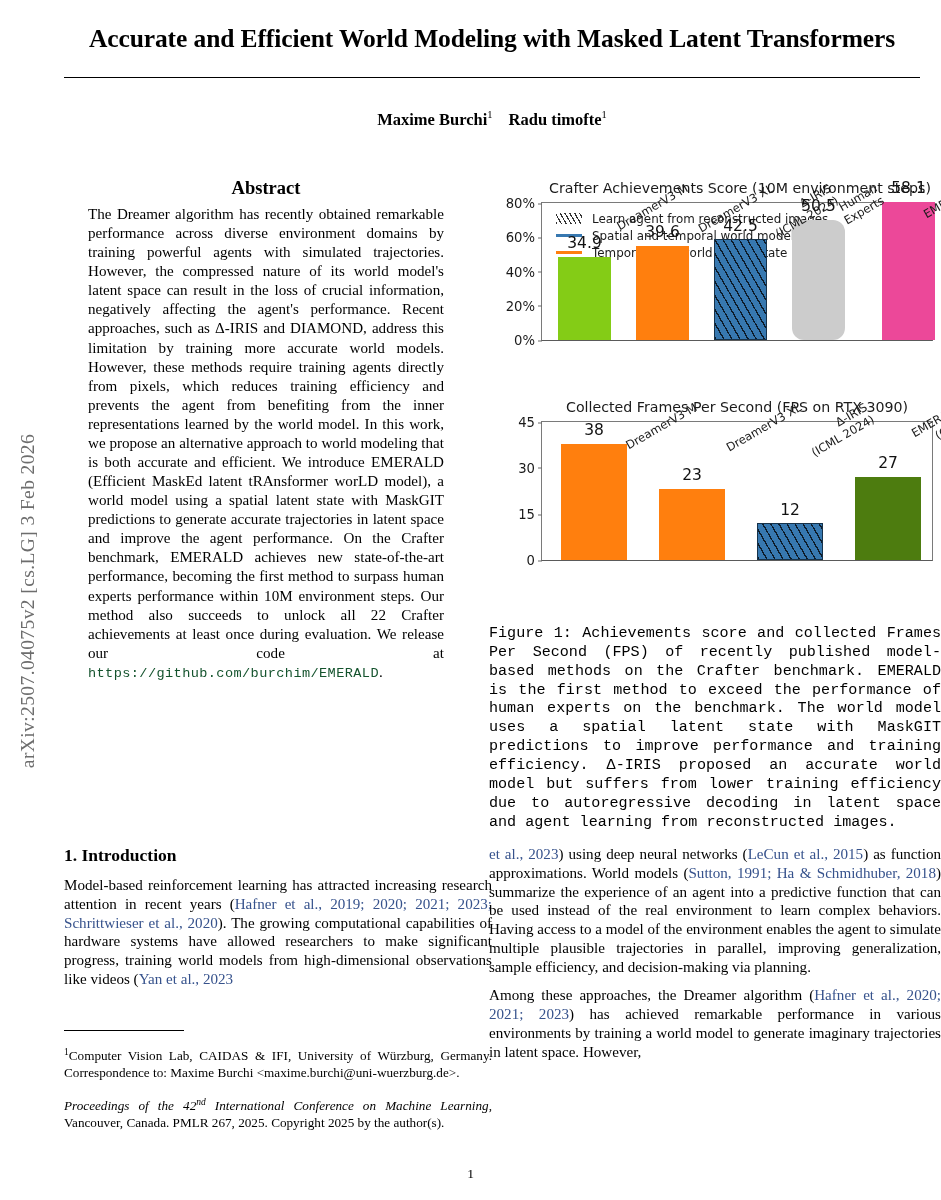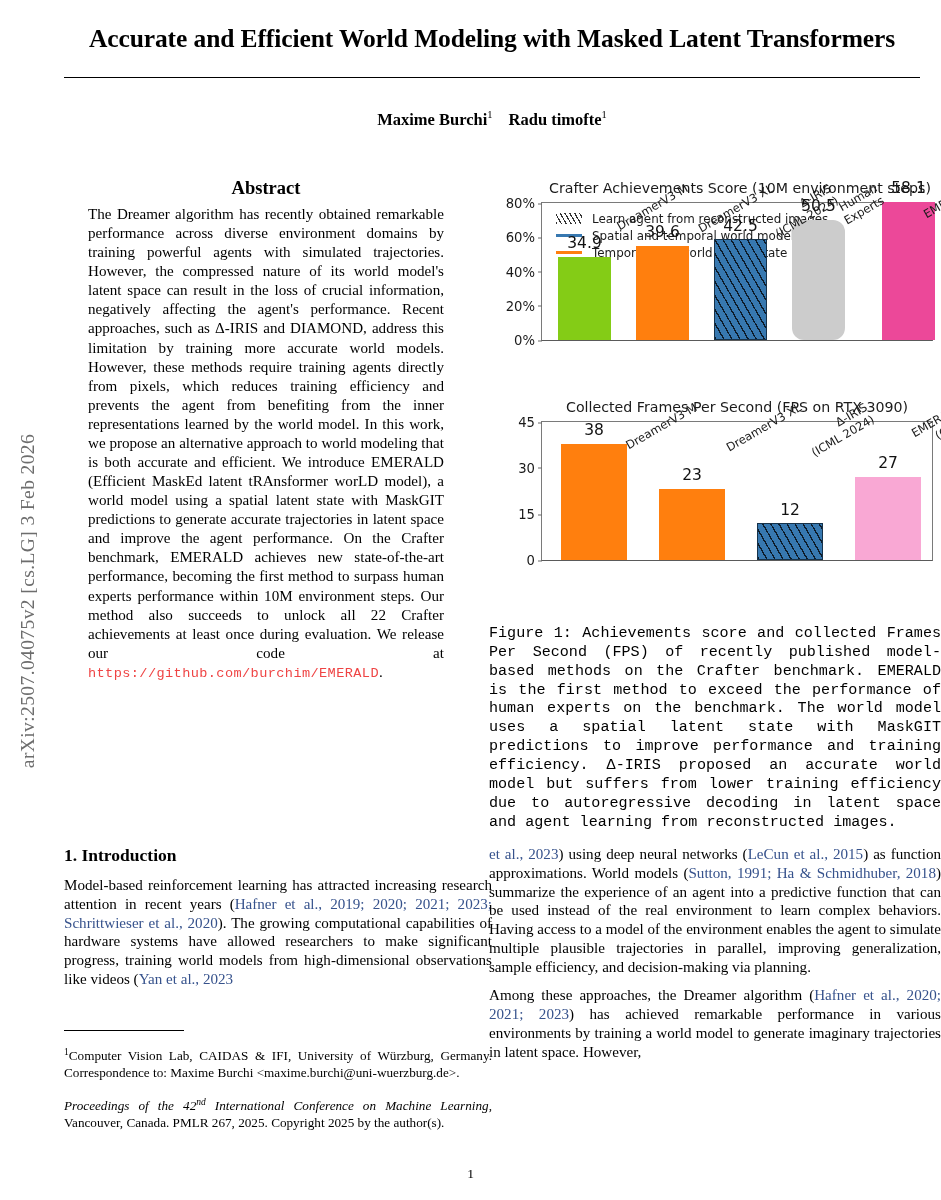--- a/index.html
+++ b/index.html
@@ -83,21 +83,21 @@
     line-height: 1.265;
     text-align: justify;
     text-justify: inter-word;
     margin: 0;
     padding: 0 24px;
     hyphens: manual;
   }
   .mono {
     font-family: "Liberation Mono", "DejaVu Sans Mono", monospace;
     font-size: 13.6px;
-    color: #ef4444;
+    color: #14532d;
     letter-spacing: 0.4px;
   }
 
   h2.section-head {
     font-size: 17.5px;
     font-weight: bold;
     margin: 0 0 10px 0;
   }
   .body-text {
     font-size: 15.1px;
@@ -350,21 +350,21 @@
         <div class="bar" style="left:19px; width:66px; height:84.4%; background:#ff7f0e;">
           <span class="vlabel">38</span>
         </div>
         <div class="bar" style="left:117px; width:66px; height:51.1%; background:#ff7f0e;">
           <span class="vlabel">23</span>
         </div>
         <div class="bar" style="left:215px; width:66px; height:26.7%; background:#3778b0; border:1.3px solid #16324a;
                     background-image: repeating-linear-gradient(60deg, rgba(10,20,30,.92) 0 1.3px, rgba(0,0,0,0) 1.3px 7px);">
           <span class="vlabel">12</span>
         </div>
-        <div class="bar" style="left:313px; width:66px; height:60%; background:#f9a8d4;">
+        <div class="bar" style="left:313px; width:66px; height:60%; background:#4d7c0f;">
           <span class="vlabel">27</span>
         </div>
       </div>
 
       <div class="xlabel" style="left:124px;">
         <div>DreamerV3 M</div>
       </div>
       <div class="xlabel" style="left:224px;">
         <div>DreamerV3 XL</div>
       </div>

